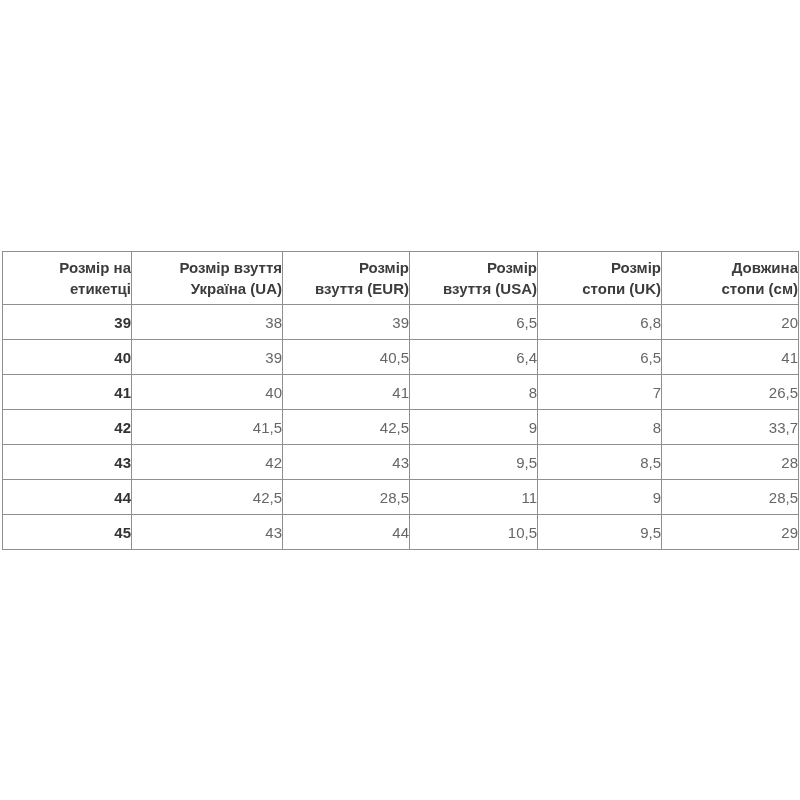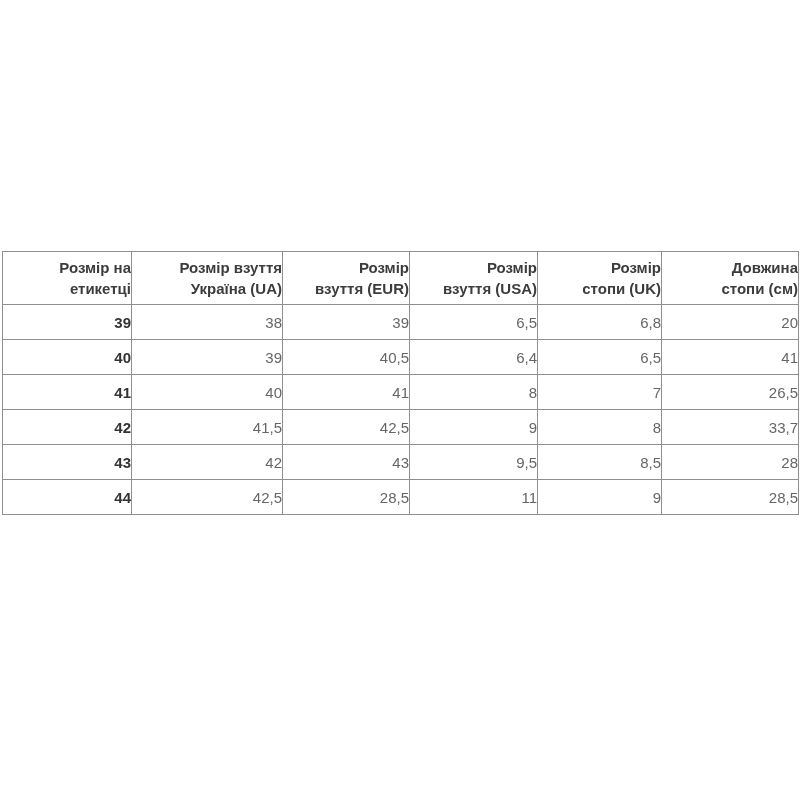--- a/index.html
+++ b/index.html
@@ -136,15 +136,23 @@
         <td>28</td>
       </tr>
       <tr>
         <td class="row-label">44</td>
         <td>42,5</td>
         <td>28,5</td>
         <td>11</td>
         <td>9</td>
         <td>28,5</td>
       </tr>
+      <tr>
+        <td class="row-label">45</td>
+        <td>43</td>
+        <td>44</td>
+        <td>10,5</td>
+        <td>9,5</td>
+        <td>29</td>
+      </tr>
     </tbody>
   </table>
 </div>
 
 </body></html>

